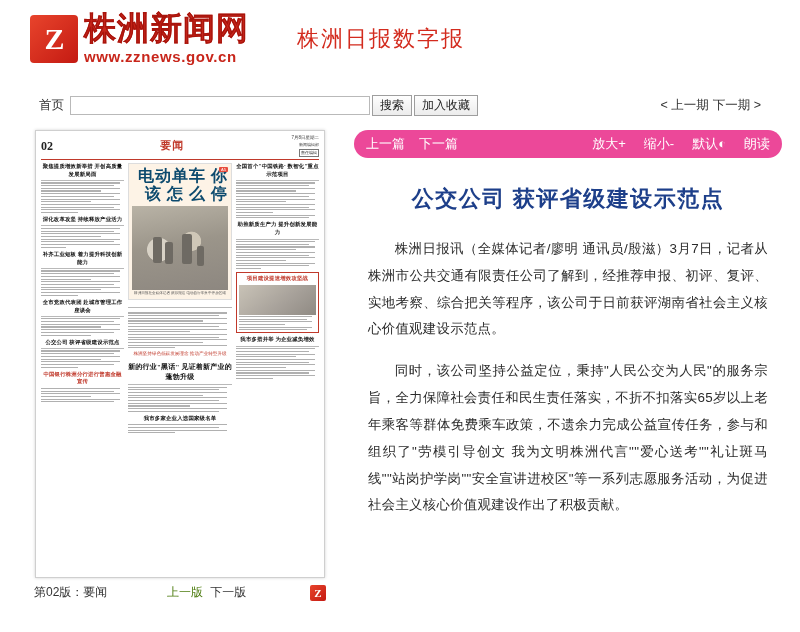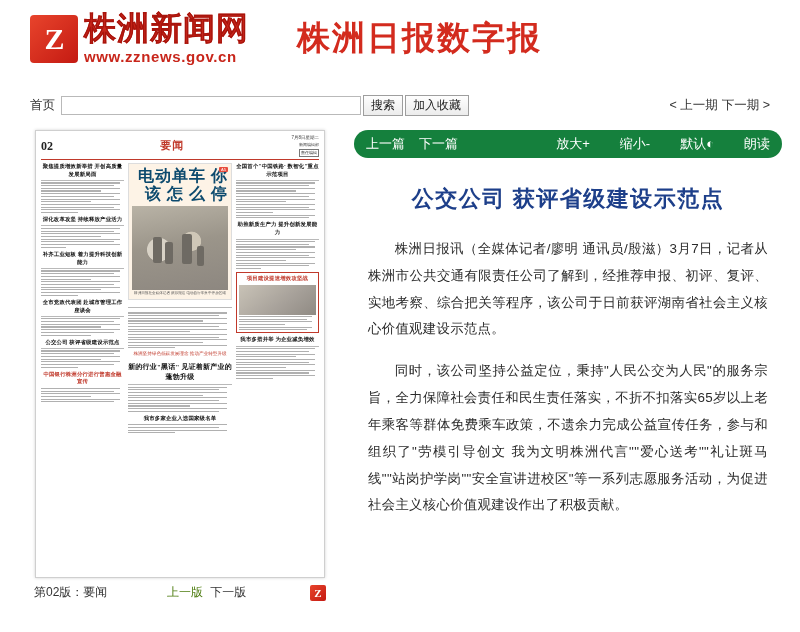--- a/index.html
+++ b/index.html
@@ -63,34 +63,34 @@
   .logo-url {
     font-size: 15px;
     color: #c8261b;
     letter-spacing: 0.6px;
     margin-top: 2px;
     font-weight: bold;
   }
   .header-title {
     margin-left: 48px;
     font-family: "Liberation Serif", serif;
-    font-size: 33px;
-    font-weight: bold;
+    font-size: 22px;
+    font-weight: normal;
     color: #d32b1e;
     letter-spacing: 2px;
     white-space: nowrap;
   }
 
   
   .toolbar {
     position: relative;
     height: 34px;
     display: flex;
     align-items: center;
-    padding: 0 30px;
+    padding: 0 39px;
     margin-top: 10px;
   }
   .home-link {
     font-size: 12.5px;
     color: #333;
     margin-right: 6px;
     white-space: nowrap;
   }
   .search-input {
     width: 300px;
@@ -294,32 +294,32 @@
   }
 
   
   .reader-col {
     flex: 1;
     display: flex;
     flex-direction: column;
     min-width: 0;
   }
   .red-bar {
-    background: #15803d;
+    background: #ec4899;
     height: 28px;
     display: flex;
     align-items: center;
     padding: 0 12px;
     color: #fff;
     font-size: 13px;
     white-space: nowrap;
     border-radius: 14px;
   }
   .red-bar .left-links { display: flex; gap: 14px; }
-  .red-bar .right-links { margin-left: auto; display: flex; gap: 30px; align-items: flex-end; }
+  .red-bar .right-links { margin-left: auto; display: flex; gap: 18px; align-items: flex-end; }
   .red-bar a { color: #fff; text-decoration: none; cursor: pointer; }
   .speaker {
     display: inline-flex;
     align-items: center;
     gap: 3px;
   }
   .article-area {
     padding: 16px 14px 0 14px;
   }
   .article-title {

